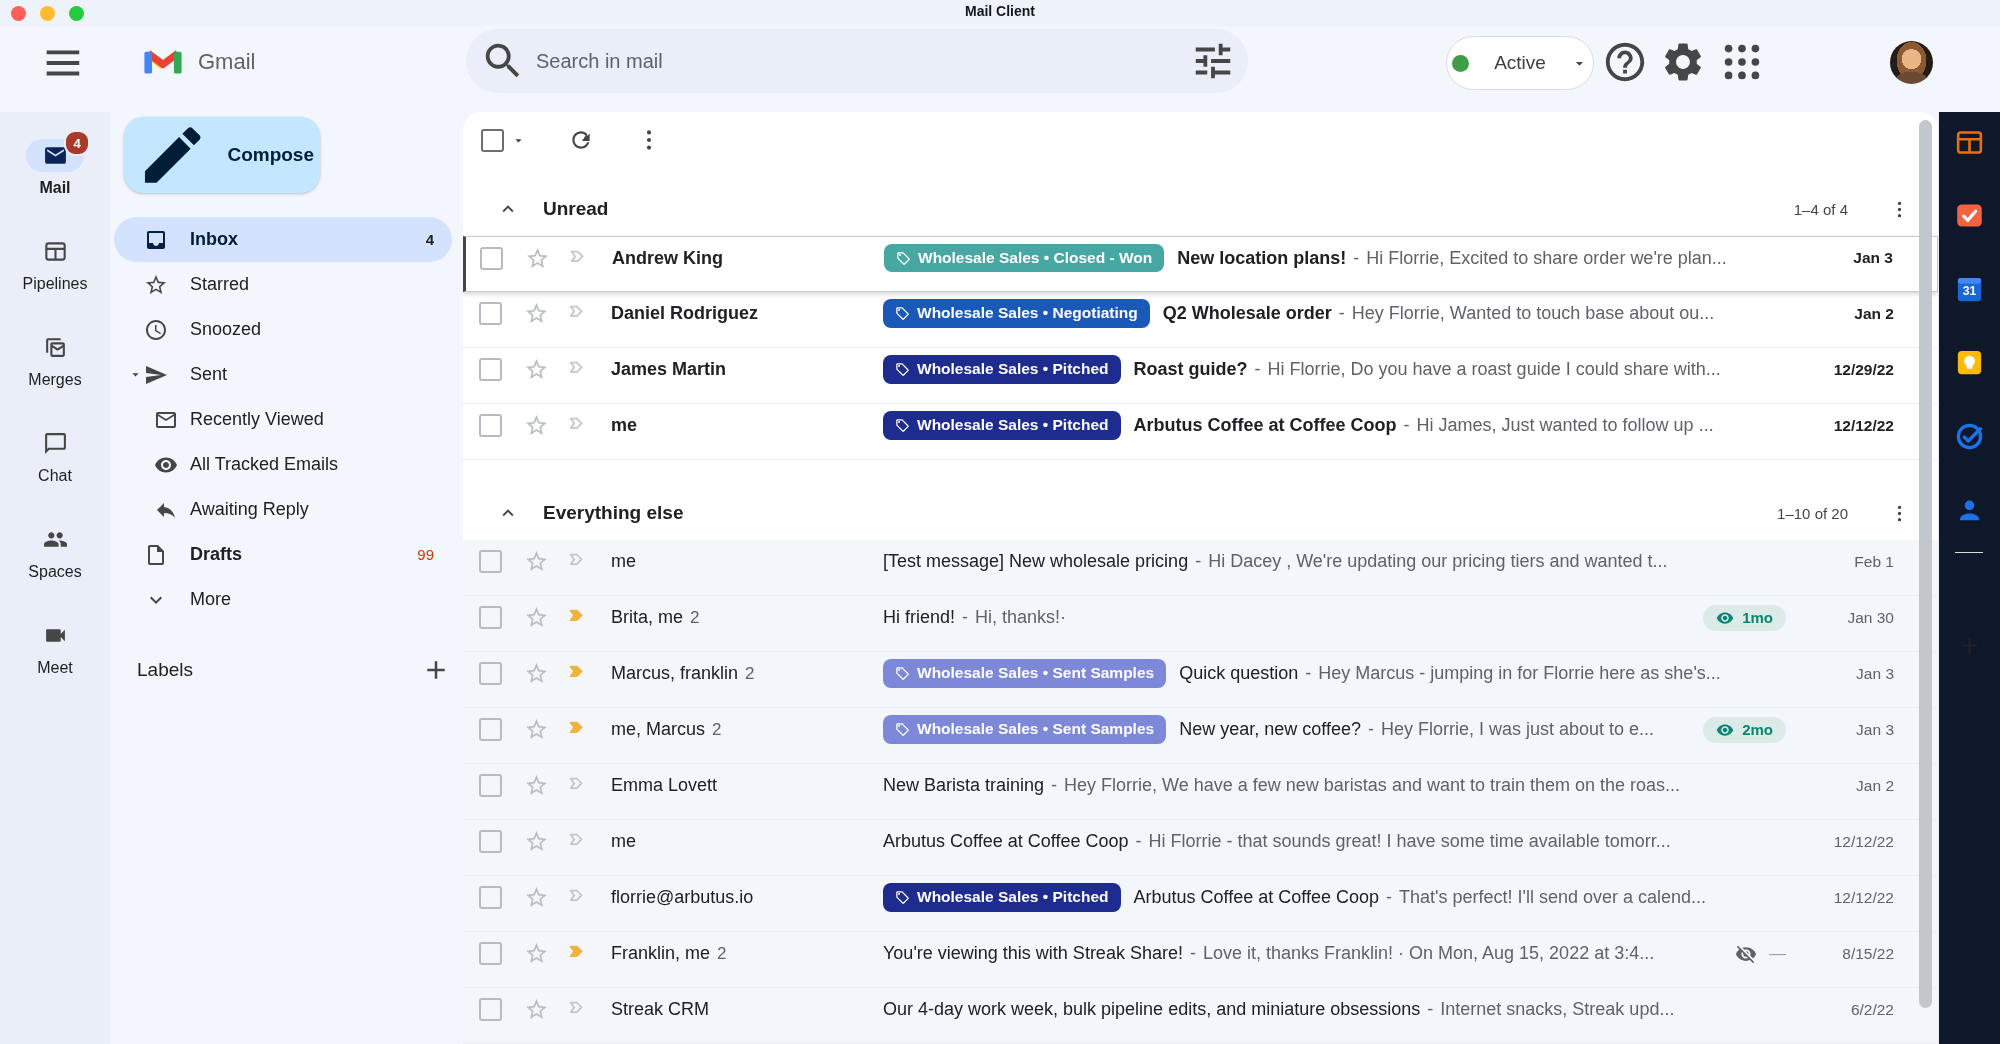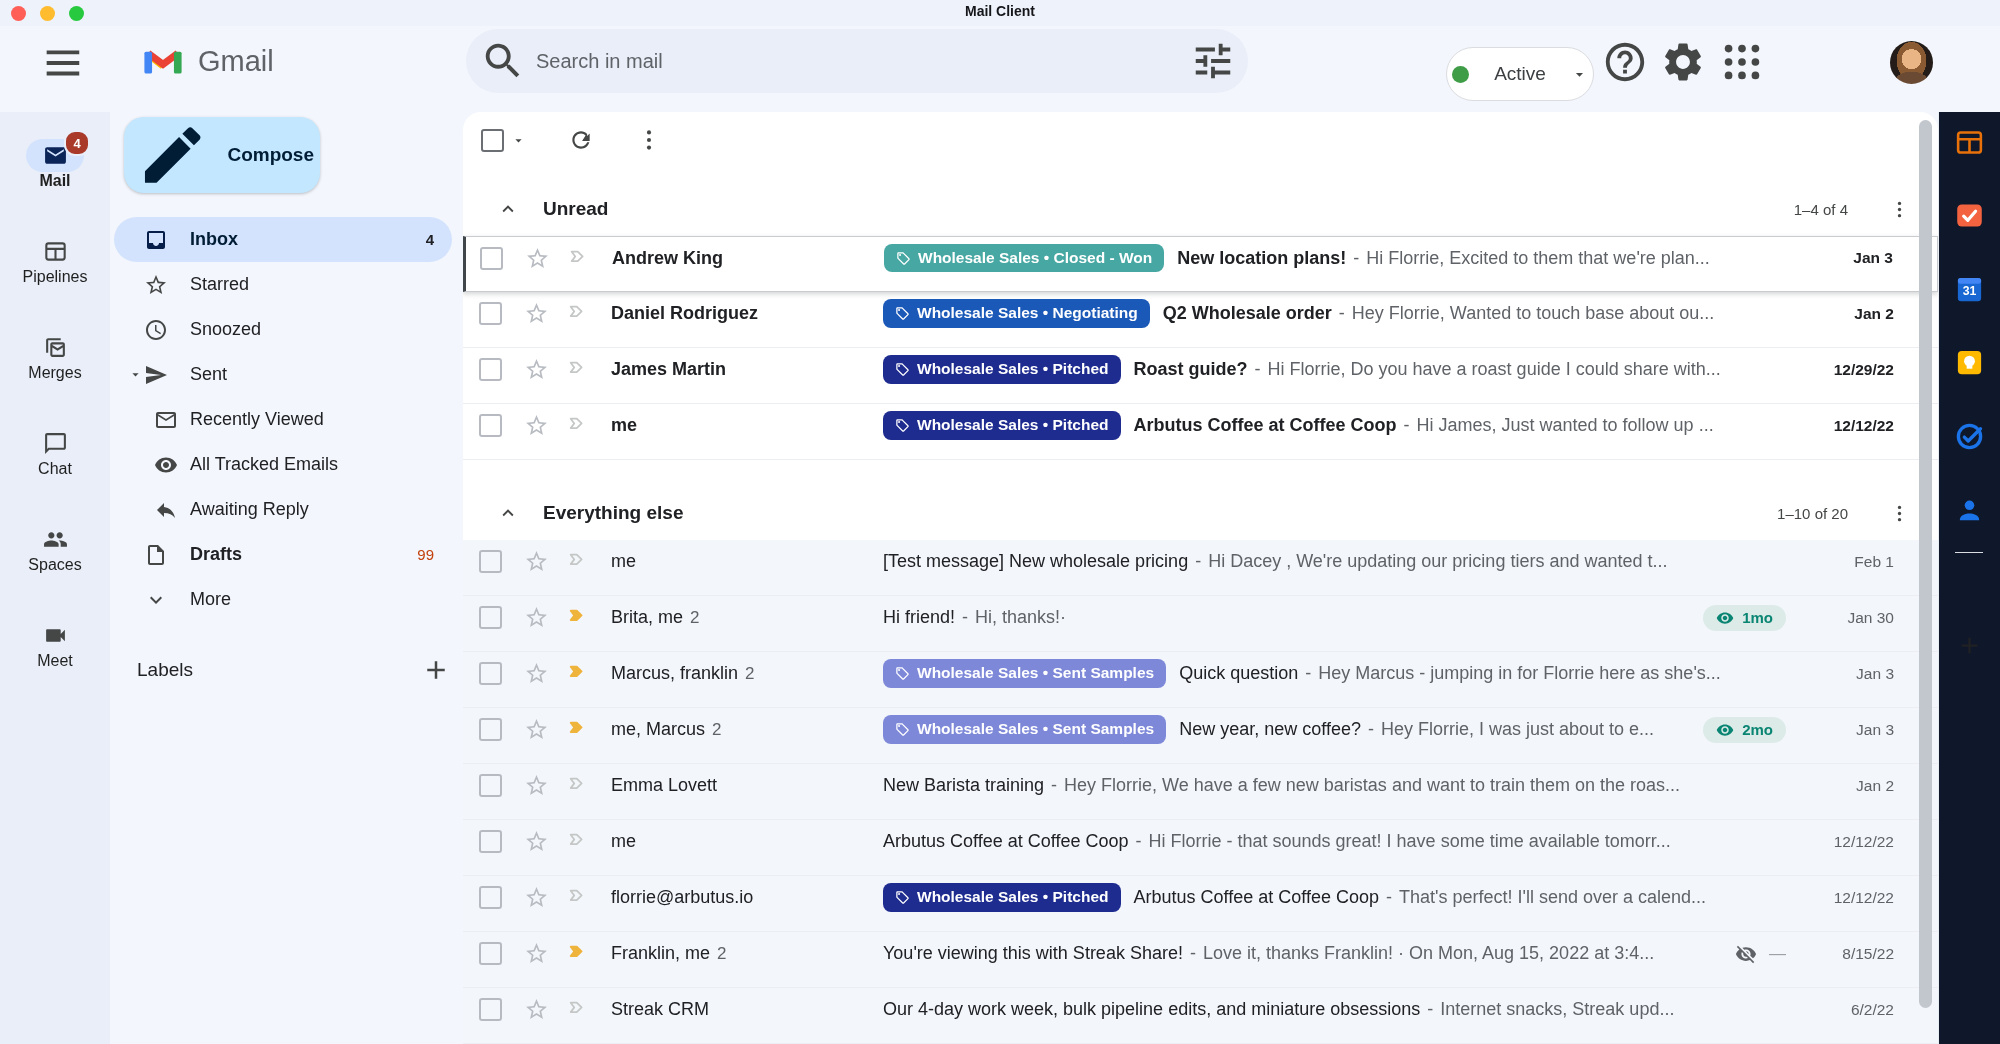--- a/index.html
+++ b/index.html
@@ -12,29 +12,29 @@
   .tl{position:absolute;top:6px;width:15px;height:15px;border-radius:50%}
   .tl.r{left:11px;background:#ff5f57}.tl.y{left:40px;background:#febc2e}.tl.g{left:69px;background:#27c93f}
   .win-title{position:absolute;top:0;left:0;right:0;text-align:center;font-size:14px;font-weight:700;color:#15161a;line-height:22px}
 
   
   .iconbtn{display:flex;align-items:center;justify-content:center;color:#444746;background:none;border:none;cursor:pointer;padding:0}
   .hamburger{position:absolute;left:39px;top:39px;width:46px;height:46px}
   .hamburger svg{width:28px;height:28px}
   .brand{position:absolute;left:140px;top:44px;display:flex;align-items:center;gap:12px}
   .brand svg{width:46px;height:35px}
-  .brand-text{font-size:29px;color:#5f6368}
+  .brand-text{font-size:22px;color:#5f6368}
   .search{position:absolute;left:466px;top:29px;width:782px;height:64px;border-radius:32px;background:#e9eef8;
           display:flex;align-items:center;padding:0 12px 0 14px;box-sizing:border-box}
   .search .sbtn{width:46px;height:46px}
   .search .sbtn svg{width:25px;height:25px}
   .search input{flex:1;border:none;background:transparent;outline:none;font-size:20px;color:#202124;
                 font-family:"Liberation Sans","DejaVu Sans",sans-serif;margin-left:8px}
   .search input::placeholder{color:#5f6368}
-  .status-pill{position:absolute;left:1446px;top:47px;width:146px;height:52px;background:#fff;border:1px solid #dadce0;
+  .status-pill{position:absolute;left:1446px;top:36px;width:146px;height:52px;background:#fff;border:1px solid #dadce0;
                border-radius:27px;display:flex;align-items:center;justify-content:center;gap:25px;cursor:pointer}
   .status-dot{width:17px;height:17px;border-radius:50%;background:#3e9d46}
   .status-label{font-size:19px;font-weight:500;color:#3c4043}
   .status-pill .caret svg{width:17px;height:17px;color:#444746}
   .hbtn{position:absolute;top:39px;width:46px;height:46px}
   .hbtn svg{width:27px;height:27px}
   .hbtn.help{left:1602px}.hbtn.gear{left:1660px}.hbtn.apps{left:1719px}
   .avatar{position:absolute;left:1890px;top:41px;width:43px;height:43px;border-radius:50%;cursor:pointer;
     background:
       radial-gradient(ellipse 16px 9px at 50% 92%, #6b4a33 0 99%, transparent 100%),
@@ -43,21 +43,21 @@
       #231c18}
 
   
   .rail{position:absolute;left:0;top:112px;width:110px;bottom:0;background:#e9eef8;padding-top:27px;box-sizing:border-box}
   .rail-item{height:96px;display:flex;flex-direction:column;align-items:center;cursor:pointer}
   .rail-pill{width:58px;height:33px;border-radius:17px;display:flex;align-items:center;justify-content:center;position:relative;color:#444746}
   .rail-pill svg{width:25px;height:25px}
   .rail-item.active .rail-pill{background:#d3e3fd;color:#0b2559}
   .rail-badge{position:absolute;top:-9px;right:-6px;min-width:18px;height:22px;padding:0 2px;border-radius:11px;background:#a93a2a;
               color:#fff;font-size:13px;font-weight:700;display:flex;align-items:center;justify-content:center;border:2px solid #e9eef8}
-  .rail-label{font-size:16px;color:#1f1f1f}
+  .rail-label{margin-top:7px;font-size:16px;color:#1f1f1f}
   .rail-item.active .rail-label{font-weight:700}
 
   
   .drawer{position:absolute;left:110px;top:112px;width:353px;bottom:0}
   .compose{position:absolute;left:14px;top:5px;width:196px;height:76px;border-radius:20px;background:#c2e7ff;
            display:flex;align-items:center;justify-content:center;gap:12px;font-size:19px;font-weight:600;color:#001d35;
            box-shadow:0 1px 3px rgba(60,64,67,.3);border:none;cursor:pointer;
            font-family:"Liberation Sans","DejaVu Sans",sans-serif}
   .compose svg{width:25px;height:25px}
   .nav-list{position:absolute;left:4px;right:11px;top:105px}
@@ -454,21 +454,21 @@
             <span>
               <svg viewBox="0 0 24 24">
                 <path fill="currentColor" d="M21.4 11.6l-9-9c-.36-.36-.86-.6-1.4-.6H4c-1.1 0-2 .9-2 2v7c0 .55.22 1.05.59 1.42l9 9c.36.36.86.58 1.41.58s1.05-.22 1.41-.59l7-7c.37-.36.59-.86.59-1.41 0-.55-.23-1.06-.6-1.4zM13 20L4 11V4h7l9 9-7 7z"></path>
                 <circle cx="6.5" cy="6.5" r="1.6" fill="currentColor"></circle>
               </svg>
             </span>
             <span>Wholesale Sales • Closed - Won</span>
           </span>
           <span class="subject">New location plans!</span>
           <span class="dash">-</span>
-          <span class="snippet">Hi Florrie, Excited to them that we're plan...</span>
+          <span class="snippet">Hi Florrie, Excited to share order we're plan...</span>
         </span>
         <span class="date">Jan 3</span>
       </div>
       <div class="row unread">
         <span class="cb"></span>
         <span class="star">
           <svg viewBox="0 0 24 24">
             <path fill="currentColor" d="M22 9.24l-7.19-.62L12 2 9.19 8.63 2 9.24l5.46 4.73L5.82 21 12 17.27 18.18 21l-1.63-7.03L22 9.24zM12 15.4l-3.76 2.27 1-4.28-3.32-2.88 4.38-.38L12 6.1l1.71 4.04 4.38.38-3.32 2.88 1 4.28L12 15.4z"></path>
           </svg>
         </span>

